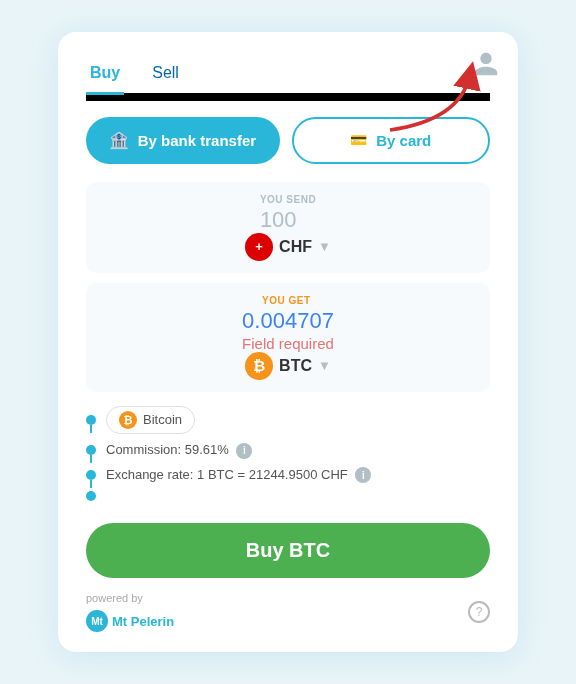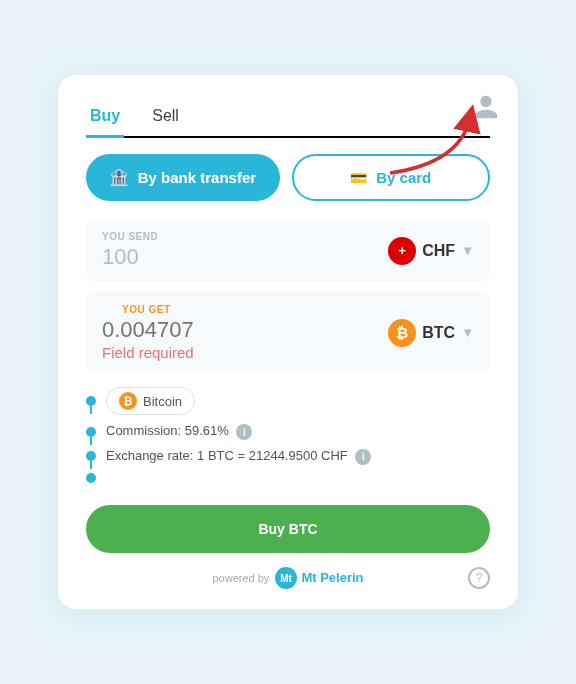--- a/index.html
+++ b/index.html
@@ -39,28 +39,28 @@
     .profile-icon {
       width: 28px;
       height: 28px;
       color: #b0bec5;
     }
     
     .tabs {
       display: flex;
       gap: 24px;
       margin-bottom: 16px;
-      border-bottom: 2px solid #000000;
+      border-bottom: 8px solid #000000;
       padding-right: 50px;
     }
     .tab {
       padding: 8px 4px 10px;
       font-size: 16px;
       cursor: pointer;
-      color: #404040;
+      color: #0369a1;
       border-bottom: 3px solid transparent;
       margin-bottom: -2px;
       background: none;
       border-top: none;
       border-left: none;
       border-right: none;
     }
     .tab.active {
       color: #29b6d8;
       border-bottom: 3px solid #29b6d8;
@@ -104,37 +104,38 @@
     }
     
     .input-section {
       background: #f7fafc;
       border-radius: 10px;
       padding: 12px 16px;
       margin-bottom: 10px;
       display: flex;
       align-items: center;
       justify-content: space-between;
+      flex-direction: column;
     }
     .input-label {
       font-size: 10px;
       color: #b0bec5;
       font-weight: 700;
       letter-spacing: 0.5px;
       text-transform: uppercase;
       margin-bottom: 2px;
     }
     .input-value {
       font-size: 22px;
       color: #b0bec5;
       font-weight: 400;
     }
     .input-value-get {
       font-size: 22px;
-      color: #737373;
+      color: #3b82f6;
     }
     .field-required {
       font-size: 15px;
       color: #e57373;
       margin-top: 1px;
     }
     .currency-select {
       display: flex;
       align-items: center;
       gap: 6px;
@@ -245,33 +246,34 @@
       vertical-align: middle;
     }
     
     .buy-btn {
       width: 100%;
       background: #4caf50;
       color: white;
       border: none;
       border-radius: 50px;
       padding: 16px;
-      font-size: 14px;
+      font-size: 20px;
       font-weight: 700;
       cursor: pointer;
       margin-top: 8px;
       margin-bottom: 14px;
     }
     
     .footer {
       display: flex;
-      align-items: center;
+      align-items: flex-start;
       justify-content: center;
       gap: 6px;
       position: relative;
+      flex-direction: column;
     }
     .powered-by {
       font-size: 11px;
       color: #aaa;
     }
     .pelerin-logo {
       display: flex;
       align-items: center;
       gap: 4px;
       font-size: 13px;

